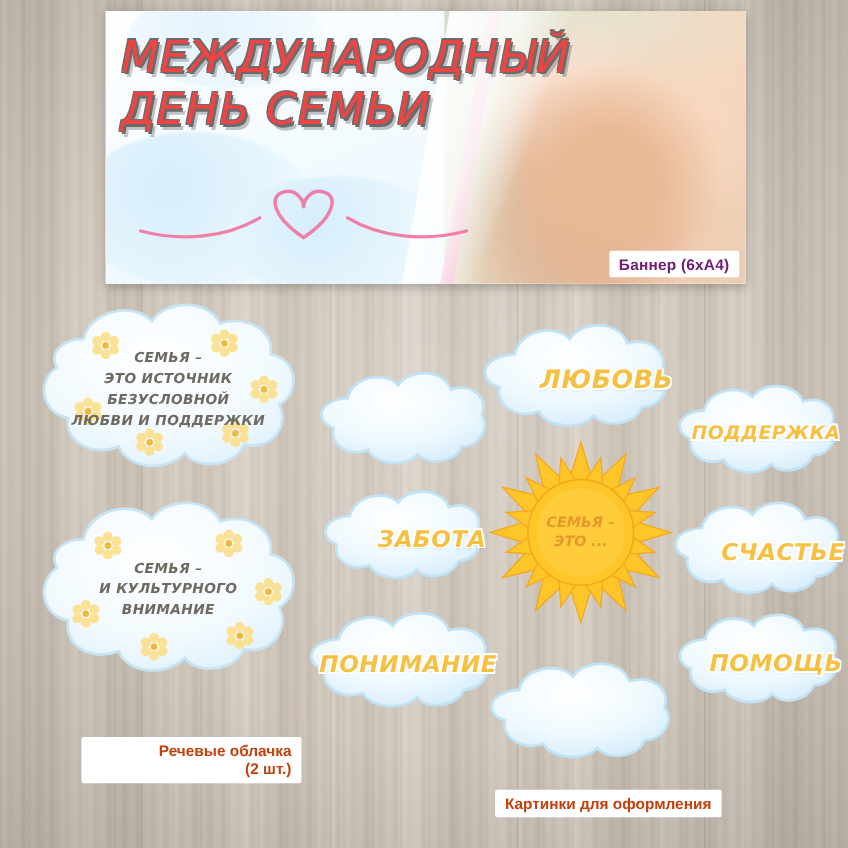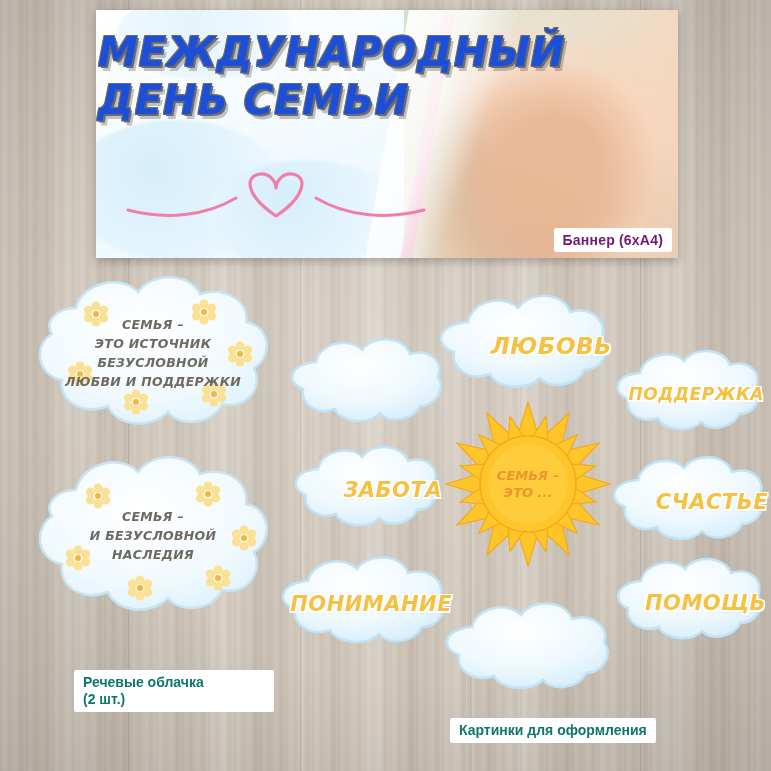--- a/index.html
+++ b/index.html
@@ -60,41 +60,41 @@
   .ban-diag{
     position:absolute;top:0;bottom:0;left:50%;width:120px;
     background:linear-gradient(100deg, rgba(255,255,255,.96) 0%, rgba(255,255,255,.75) 40%, rgba(255,255,255,0) 70%);
     transform:skewX(-10deg);
   }
   .ban-pinkband{
     position:absolute;top:0;bottom:0;left:56%;width:12px;
     background:#f5b9d0;transform:skewX(-10deg);opacity:.85;
   }
   .ban-title{
-    position:absolute;left:2px;top:18px;width:60%;
+    position:absolute;left:14px;top:18px;width:60%;
     font-family:"DejaVu Sans", sans-serif;
-    font-weight:bold;font-style:italic;
+    font-weight:normal;font-style:italic;
     font-size:40px;line-height:48px;letter-spacing:1px;
-    color:#1d4ed8;
+    color:#ef4444;
     text-shadow:
       2px 2px 0 #6b6b6b, -1px -1px 0 #6b6b6b, 1px -1px 0 #6b6b6b, -1px 1px 0 #6b6b6b,
       4px 5px 0 rgba(90,90,90,.35);
   }
   .ban-title .l2{display:block;}
   .heart-wrap{position:absolute;left:30px;bottom:34px;width:52%;height:56px;}
   .ban-badge{
     position:absolute;right:6px;bottom:6px;
     background:#fff;color:#701a75;font-weight:bold;font-size:14px;
     padding:4px 9px;border-radius:2px;letter-spacing:.2px;
   }
 
   
   .caption{
-    position:absolute;background:#fff;color:#0f766e;
-    font-weight:bold;font-size:14px;line-height:17px;text-align:left;
+    position:absolute;background:#fff;color:#c2410c;
+    font-weight:bold;font-size:14px;line-height:17px;text-align:right;
     padding:4px 9px;border-radius:2px;
   }
 
   
   .speech{position:absolute;}
   .speech .txt{
     position:absolute;left:0;right:0;top:50%;transform:translateY(-50%);
     text-align:center;
     font-family:"DejaVu Sans", sans-serif;
     font-weight:bold;font-style:italic;
@@ -305,21 +305,21 @@
           <circle r="4.5" cx="7.6" cy="4"></circle>
           <circle r="4.5" cx="0" cy="8"></circle>
           <circle r="4.5" cx="-7.6" cy="4"></circle>
           <circle r="4.5" cx="-7.6" cy="-4"></circle>
           <circle r="3" cx="0" cy="0" fill="#f3b52e"></circle>
         </g>
     </g>
   </svg>
   <div class="txt">
     <div>СЕМЬЯ –</div>
-    <div>И БЕЗУСЛОВНОЙ НАСЛЕДИЯ</div>
+    <div>И КУЛЬТУРНОГО ВНИМАНИЕ</div>
   </div>
 </div>
 
 <div id="sun" style="left:442px;top:398px;width:172px;height:172px;">
   <svg width="172" height="172" viewBox="-86 -86 172 172">
     <g fill="#FFC629" stroke="#f4a81d" stroke-width="1.2">
       <g>
           <polygon points="0,-82 11,-46 -11,-46"></polygon>
         </g>
       <g transform="rotate(30)">

